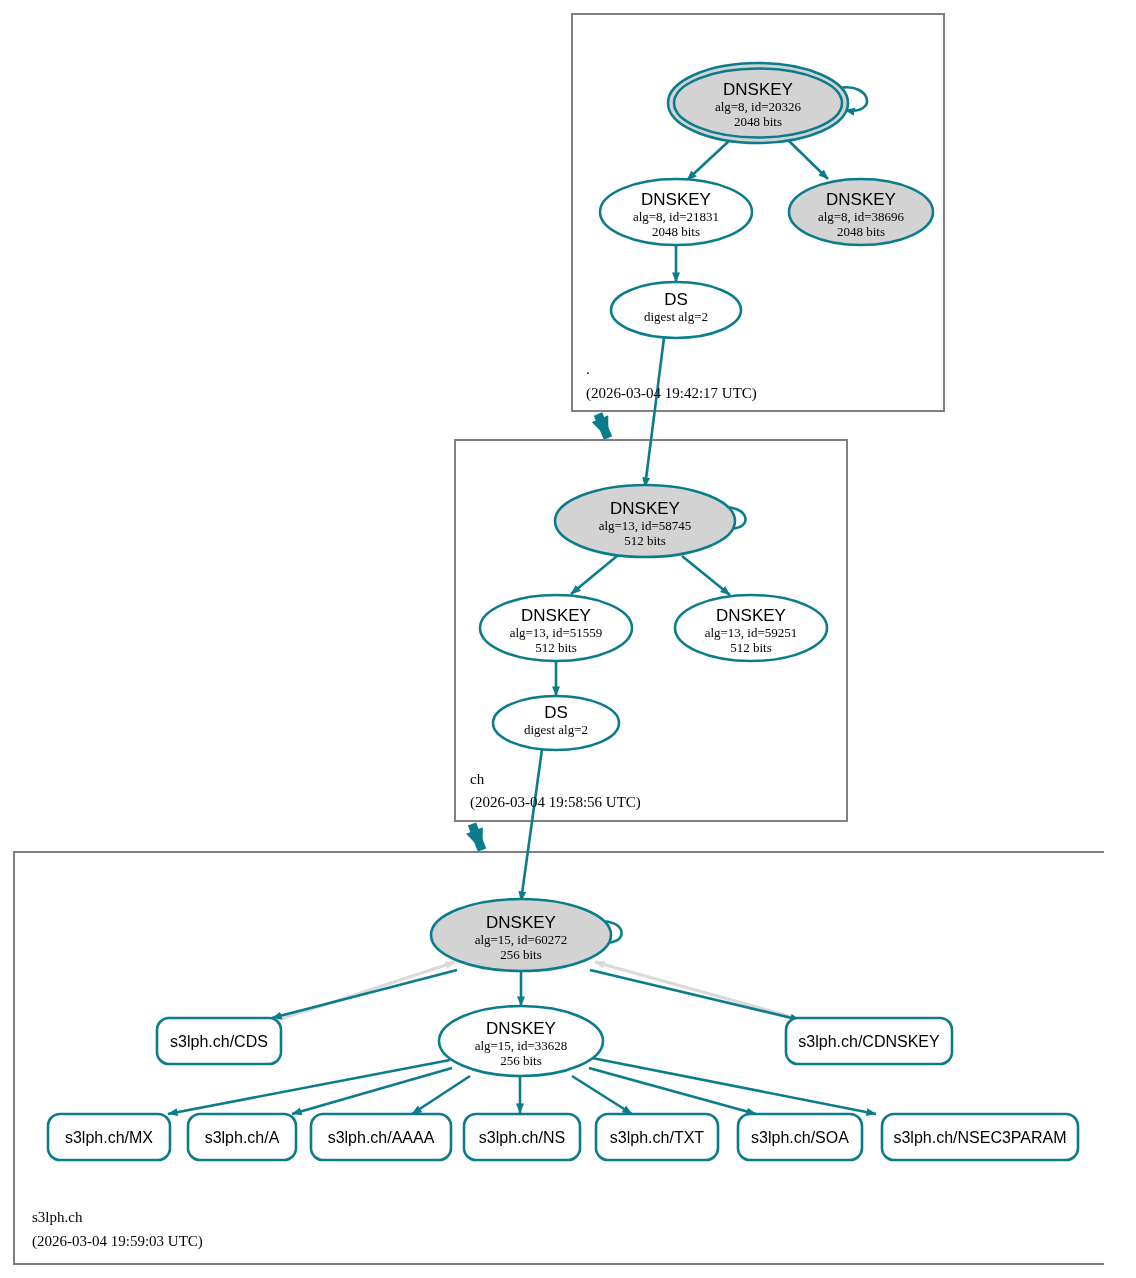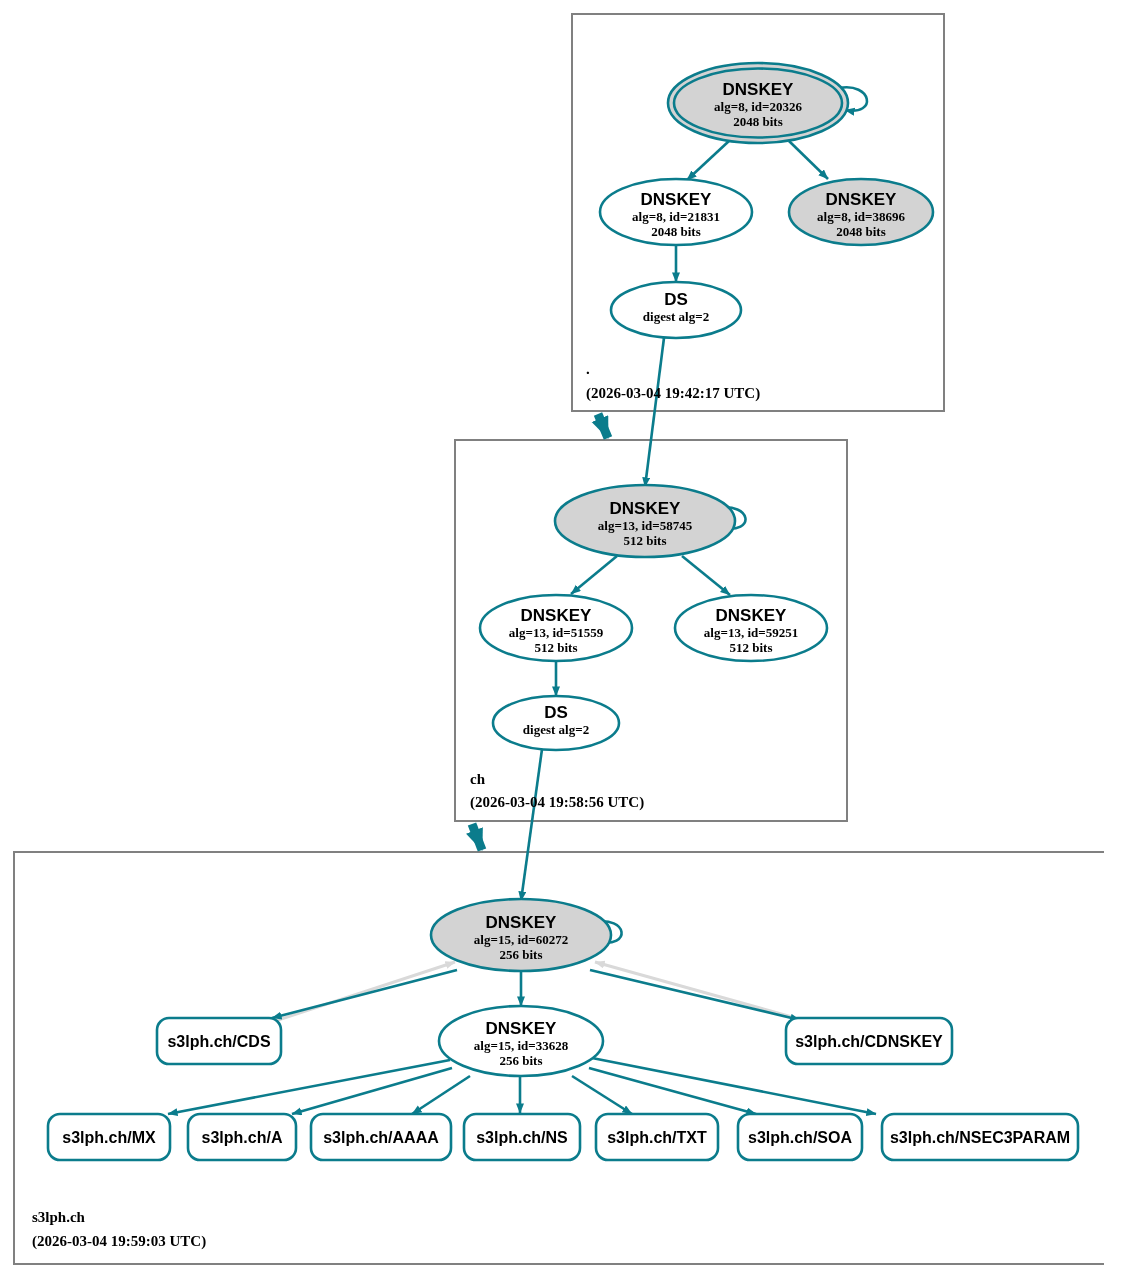--- a/index.html
+++ b/index.html
@@ -1,17 +1,17 @@
 <!DOCTYPE html>
 <html><head>
 <meta charset="utf-8">
 <style>
   html,body{margin:0;padding:0;background:#ffffff;}
   body{font-family:"Liberation Sans", sans-serif;}
-  #stage{position:relative;width:1104px;height:1278px;overflow:hidden;background:#fff;font-weight:bold;}
+  #stage{position:relative;width:1104px;height:1278px;overflow:hidden;background:#fff;}
   svg{display:block;}
   .zone-label{font-family:"Liberation Serif", serif;font-size:15px;fill:#000;}
   .node-title{font-family:"Liberation Sans", sans-serif;font-size:17px;fill:#000;text-anchor:middle;}
   .node-sub{font-family:"Liberation Serif", serif;font-size:13px;fill:#000;text-anchor:middle;}
   .rr-label{font-family:"Liberation Sans", sans-serif;font-size:16px;fill:#000;text-anchor:middle;}
 </style>
 </head>
 <body>
 
 <div id="stage">

